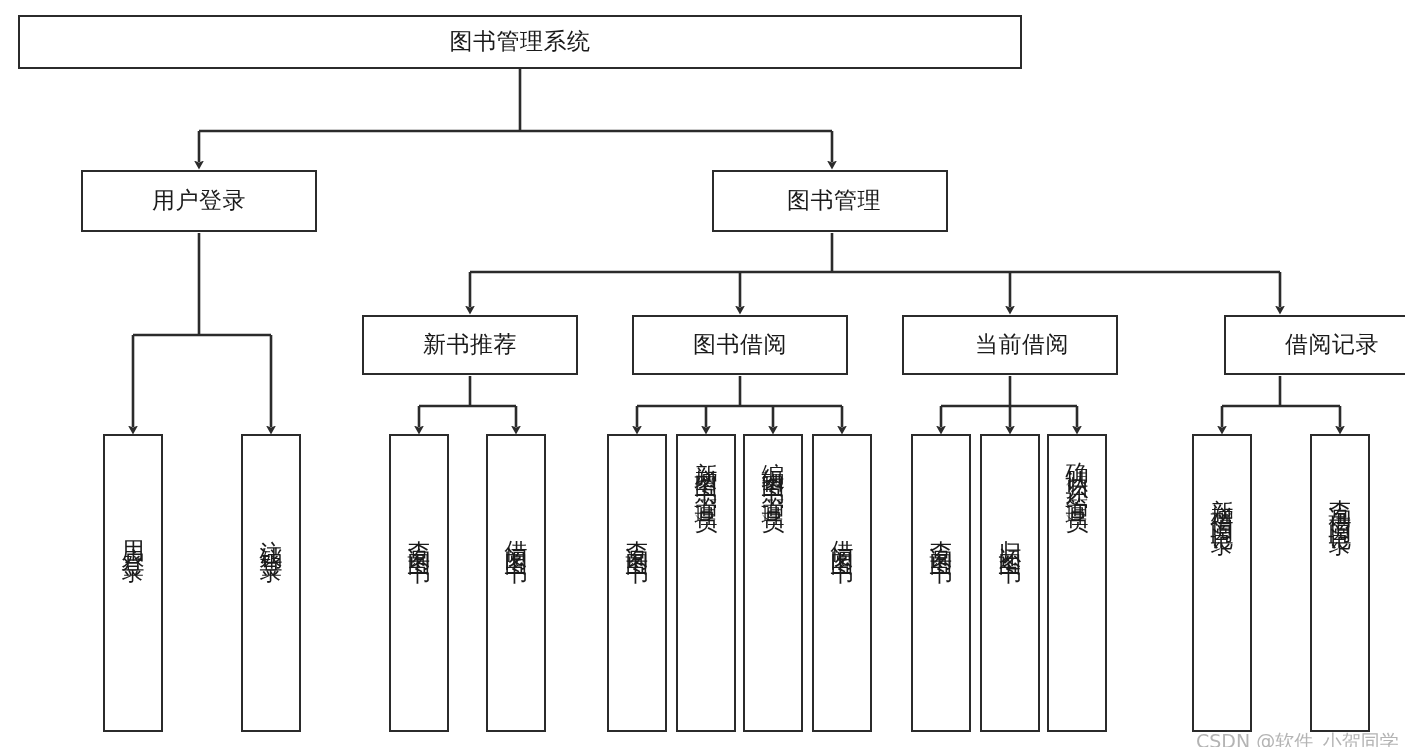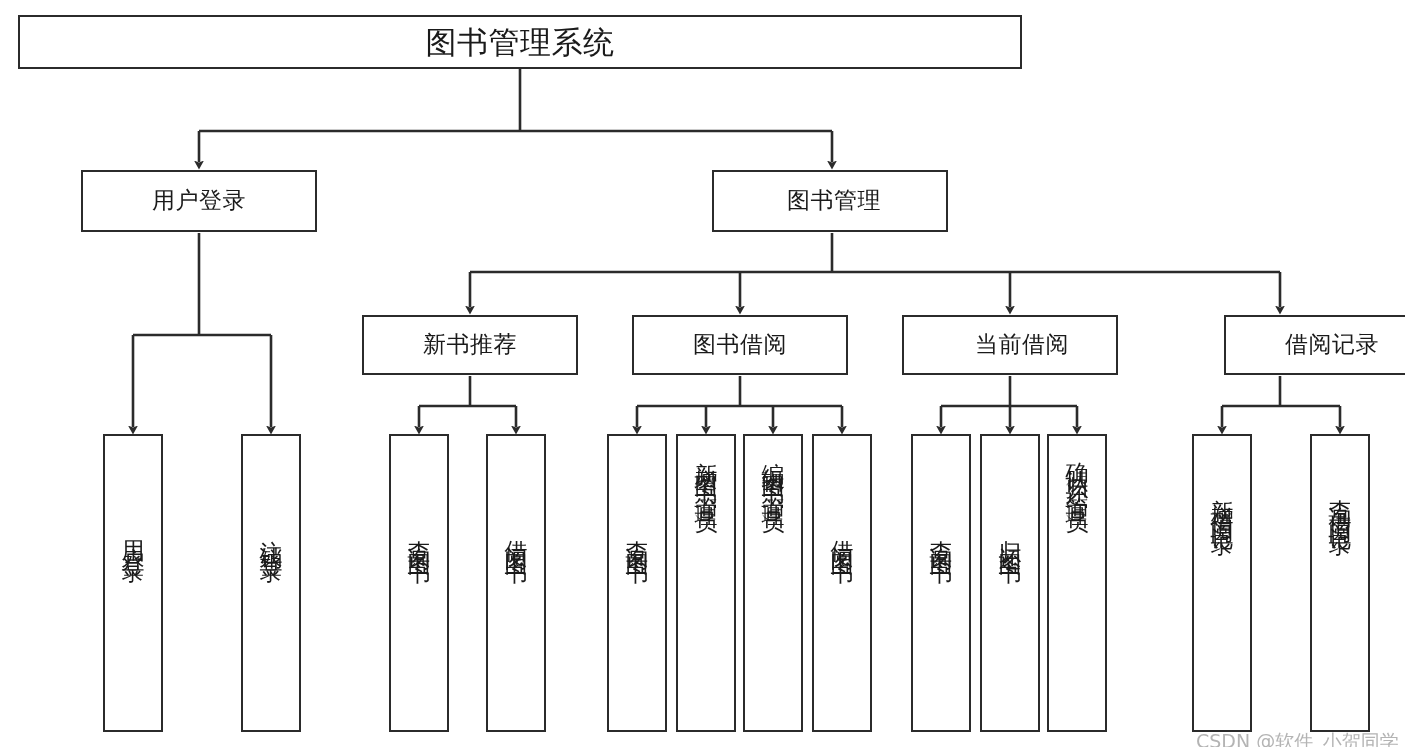--- a/index.html
+++ b/index.html
@@ -42,21 +42,21 @@
     text-align: center;
     line-height: 1.12;
     white-space: nowrap;
   }
   
   .node.horiz .label {
     font-size: 23px;
     letter-spacing: 0.5px;
   }
   .node.root .label {
-    font-size: 31px;
+    font-size: 23px;
   }
   
   .node.leaf {
     align-items: flex-start;
     justify-content: center;
     padding-top: 0;
   }
   .node.leaf .label {
     writing-mode: vertical-rl;
     text-orientation: upright;

